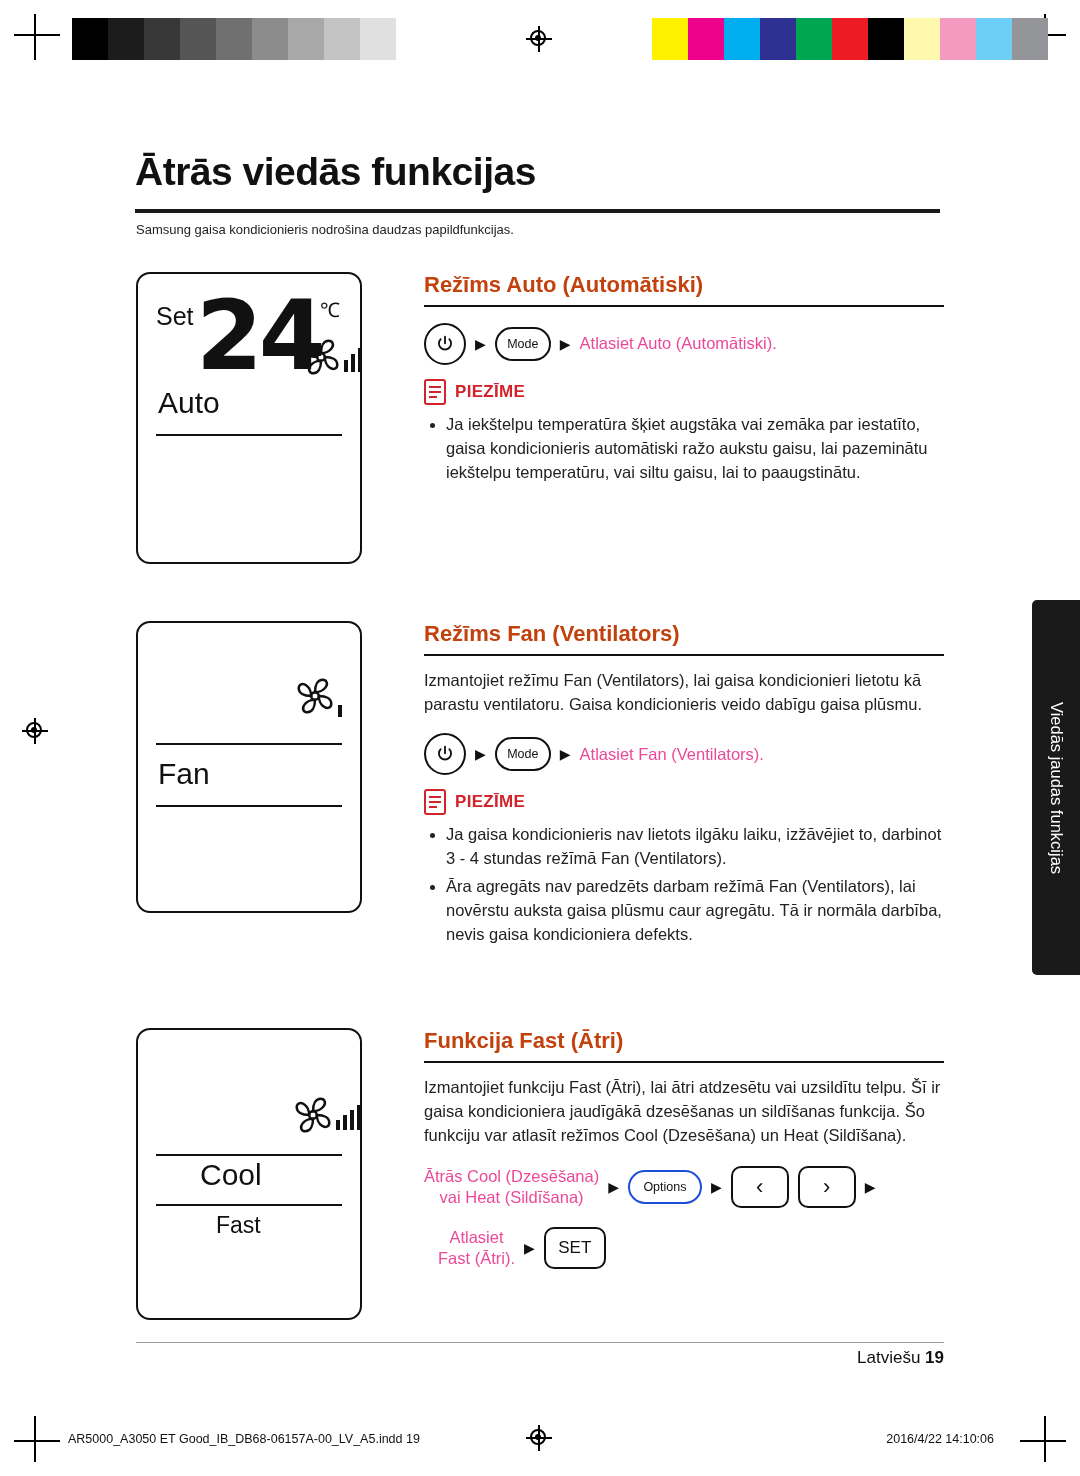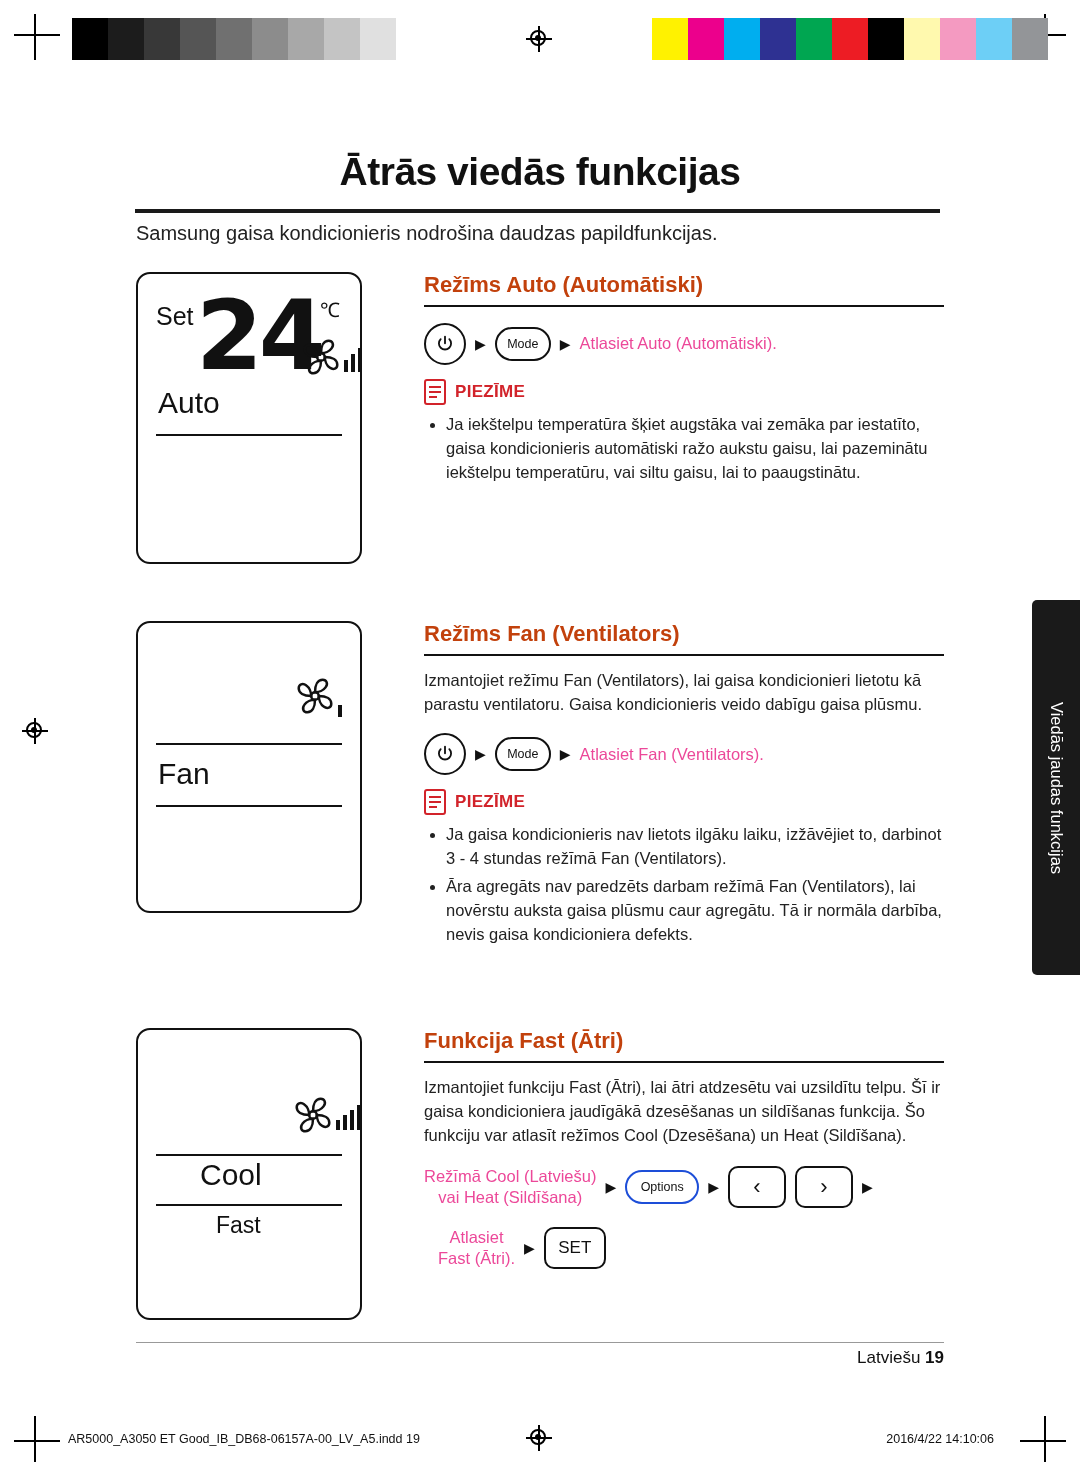--- a/index.html
+++ b/index.html
@@ -23,24 +23,24 @@
   .reg{position:absolute;width:26px;height:26px;}
   .reg:before,.reg:after{content:"";position:absolute;background:#000;}
   .reg:before{left:0;top:12px;width:26px;height:2px;}
   .reg:after{left:12px;top:0;width:2px;height:26px;}
   .reg .circ{position:absolute;left:4px;top:4px;width:16px;height:16px;border:2px solid #000;border-radius:50%;box-sizing:border-box;}
   .reg .dot{position:absolute;left:9px;top:9px;width:6px;height:6px;background:#000;border-radius:50%;}
 
   
   .page-title{
     position:absolute;left:135px;top:150px;width:810px;
-    font-size:39px;font-weight:bold;letter-spacing:-0.5px;color:#111;text-align:center;
+    font-size:39px;font-weight:bold;letter-spacing:-0.5px;color:#111;
   }
   .title-rule{position:absolute;left:135px;top:209px;width:805px;height:4px;background:#1a1a1a;}
-  .intro{position:absolute;left:136px;top:222px;width:820px;font-size:20px;color:#222;}
+  .intro{position:absolute;left:136px;top:222px;width:820px;font-size:13px;color:#222;}
 
   
   .panel{
     position:absolute;left:136px;width:222px;
     border:2px solid #111;border-radius:14px;background:#fff;
   }
   #panel-auto{top:272px;height:288px;}
   #panel-fan{top:621px;height:288px;}
   #panel-cool{top:1028px;height:288px;}
 
@@ -290,21 +290,21 @@
   </ul>
 </div>
 
 <div class="col" style="top:1028px;">
   <h2 class="sec-h">Funkcija Fast (Ātri)</h2>
   <div class="sec-rule"></div>
   <p class="para">Izmantojiet funkciju Fast (Ātri), lai ātri atdzesētu vai uzsildītu telpu. Šī ir gaisa kondicioniera jaudīgākā dzesēšanas un sildīšanas funkcija. Šo funkciju var atlasīt režīmos Cool (Dzesēšana) un Heat (Sildīšana).</p>
 
   <div class="steps" style="margin-top:18px;">
     <span class="step-text" style="text-align:center;">
-      <span>Režīmā Cool (Latviešu)</span><br>
+      <span>Ātrās Cool (Dzesēšana)</span><br>
       <span>vai Heat (Sildīšana)</span>
     </span>
     <span class="tri">▶</span>
     <div class="btn-options">Options</div>
     <span class="tri">▶</span>
     <div class="btn-arrow">‹</div>
     <div class="btn-arrow">›</div>
     <span class="tri">▶</span>
   </div>
 

